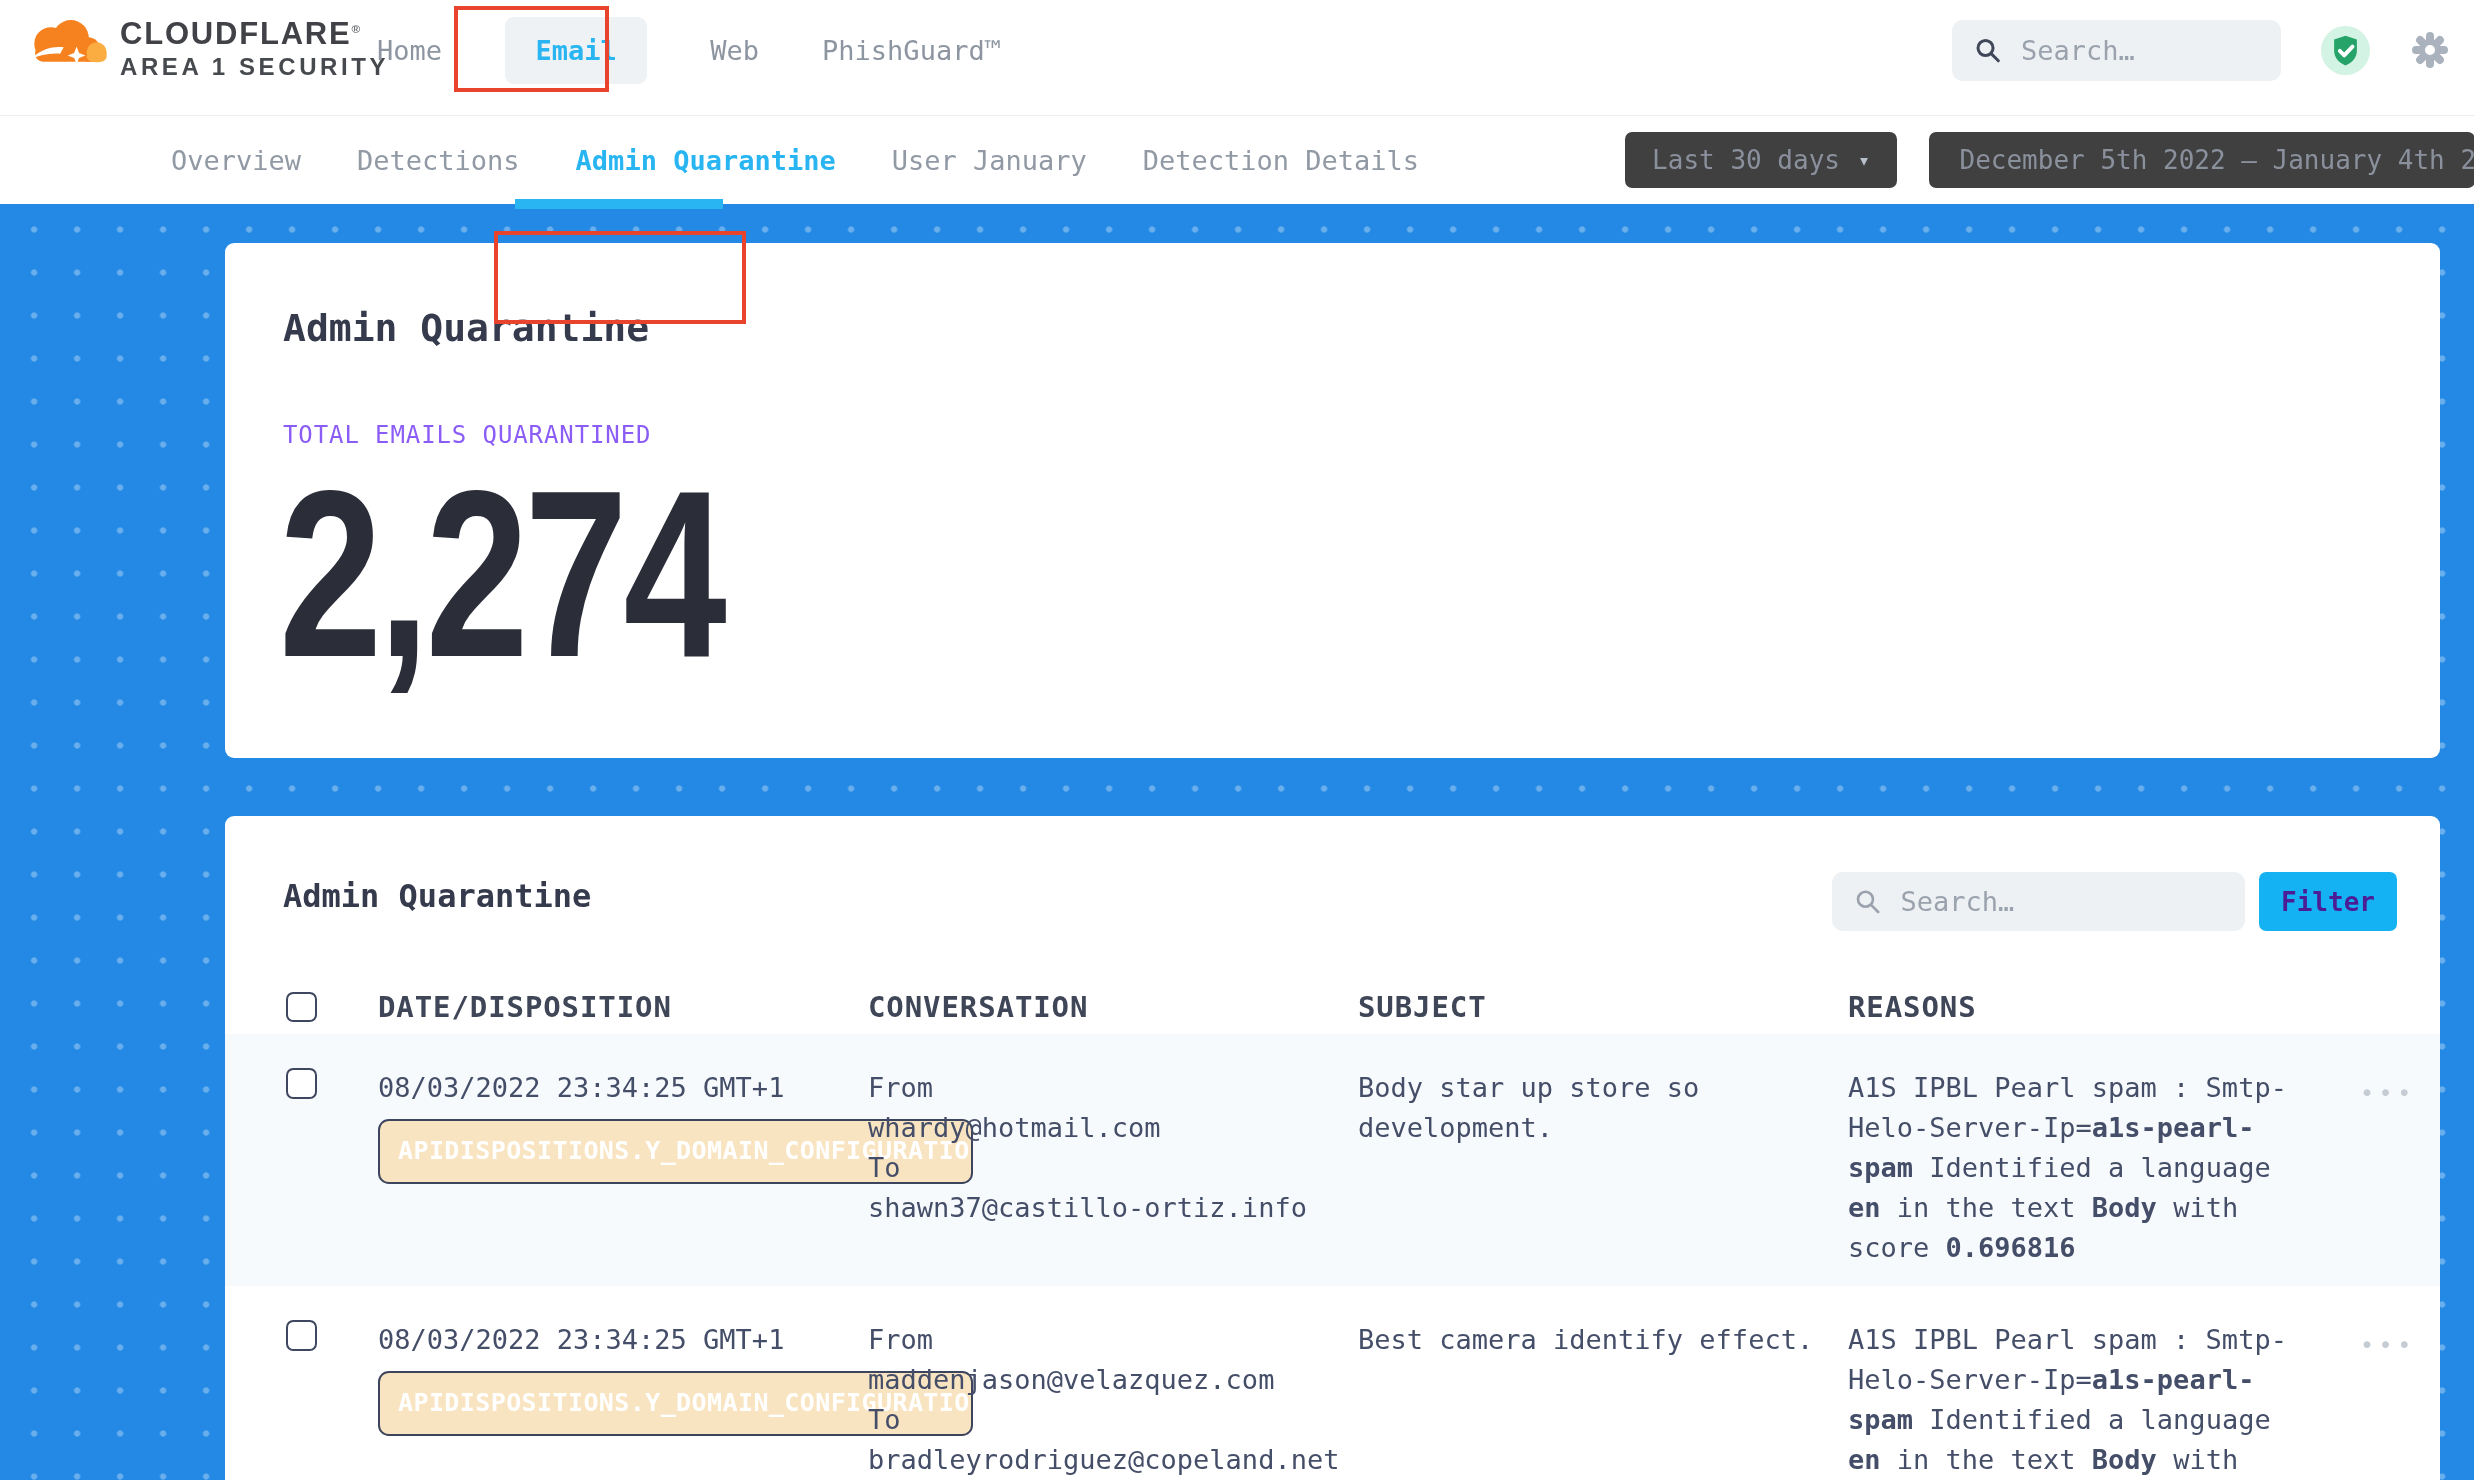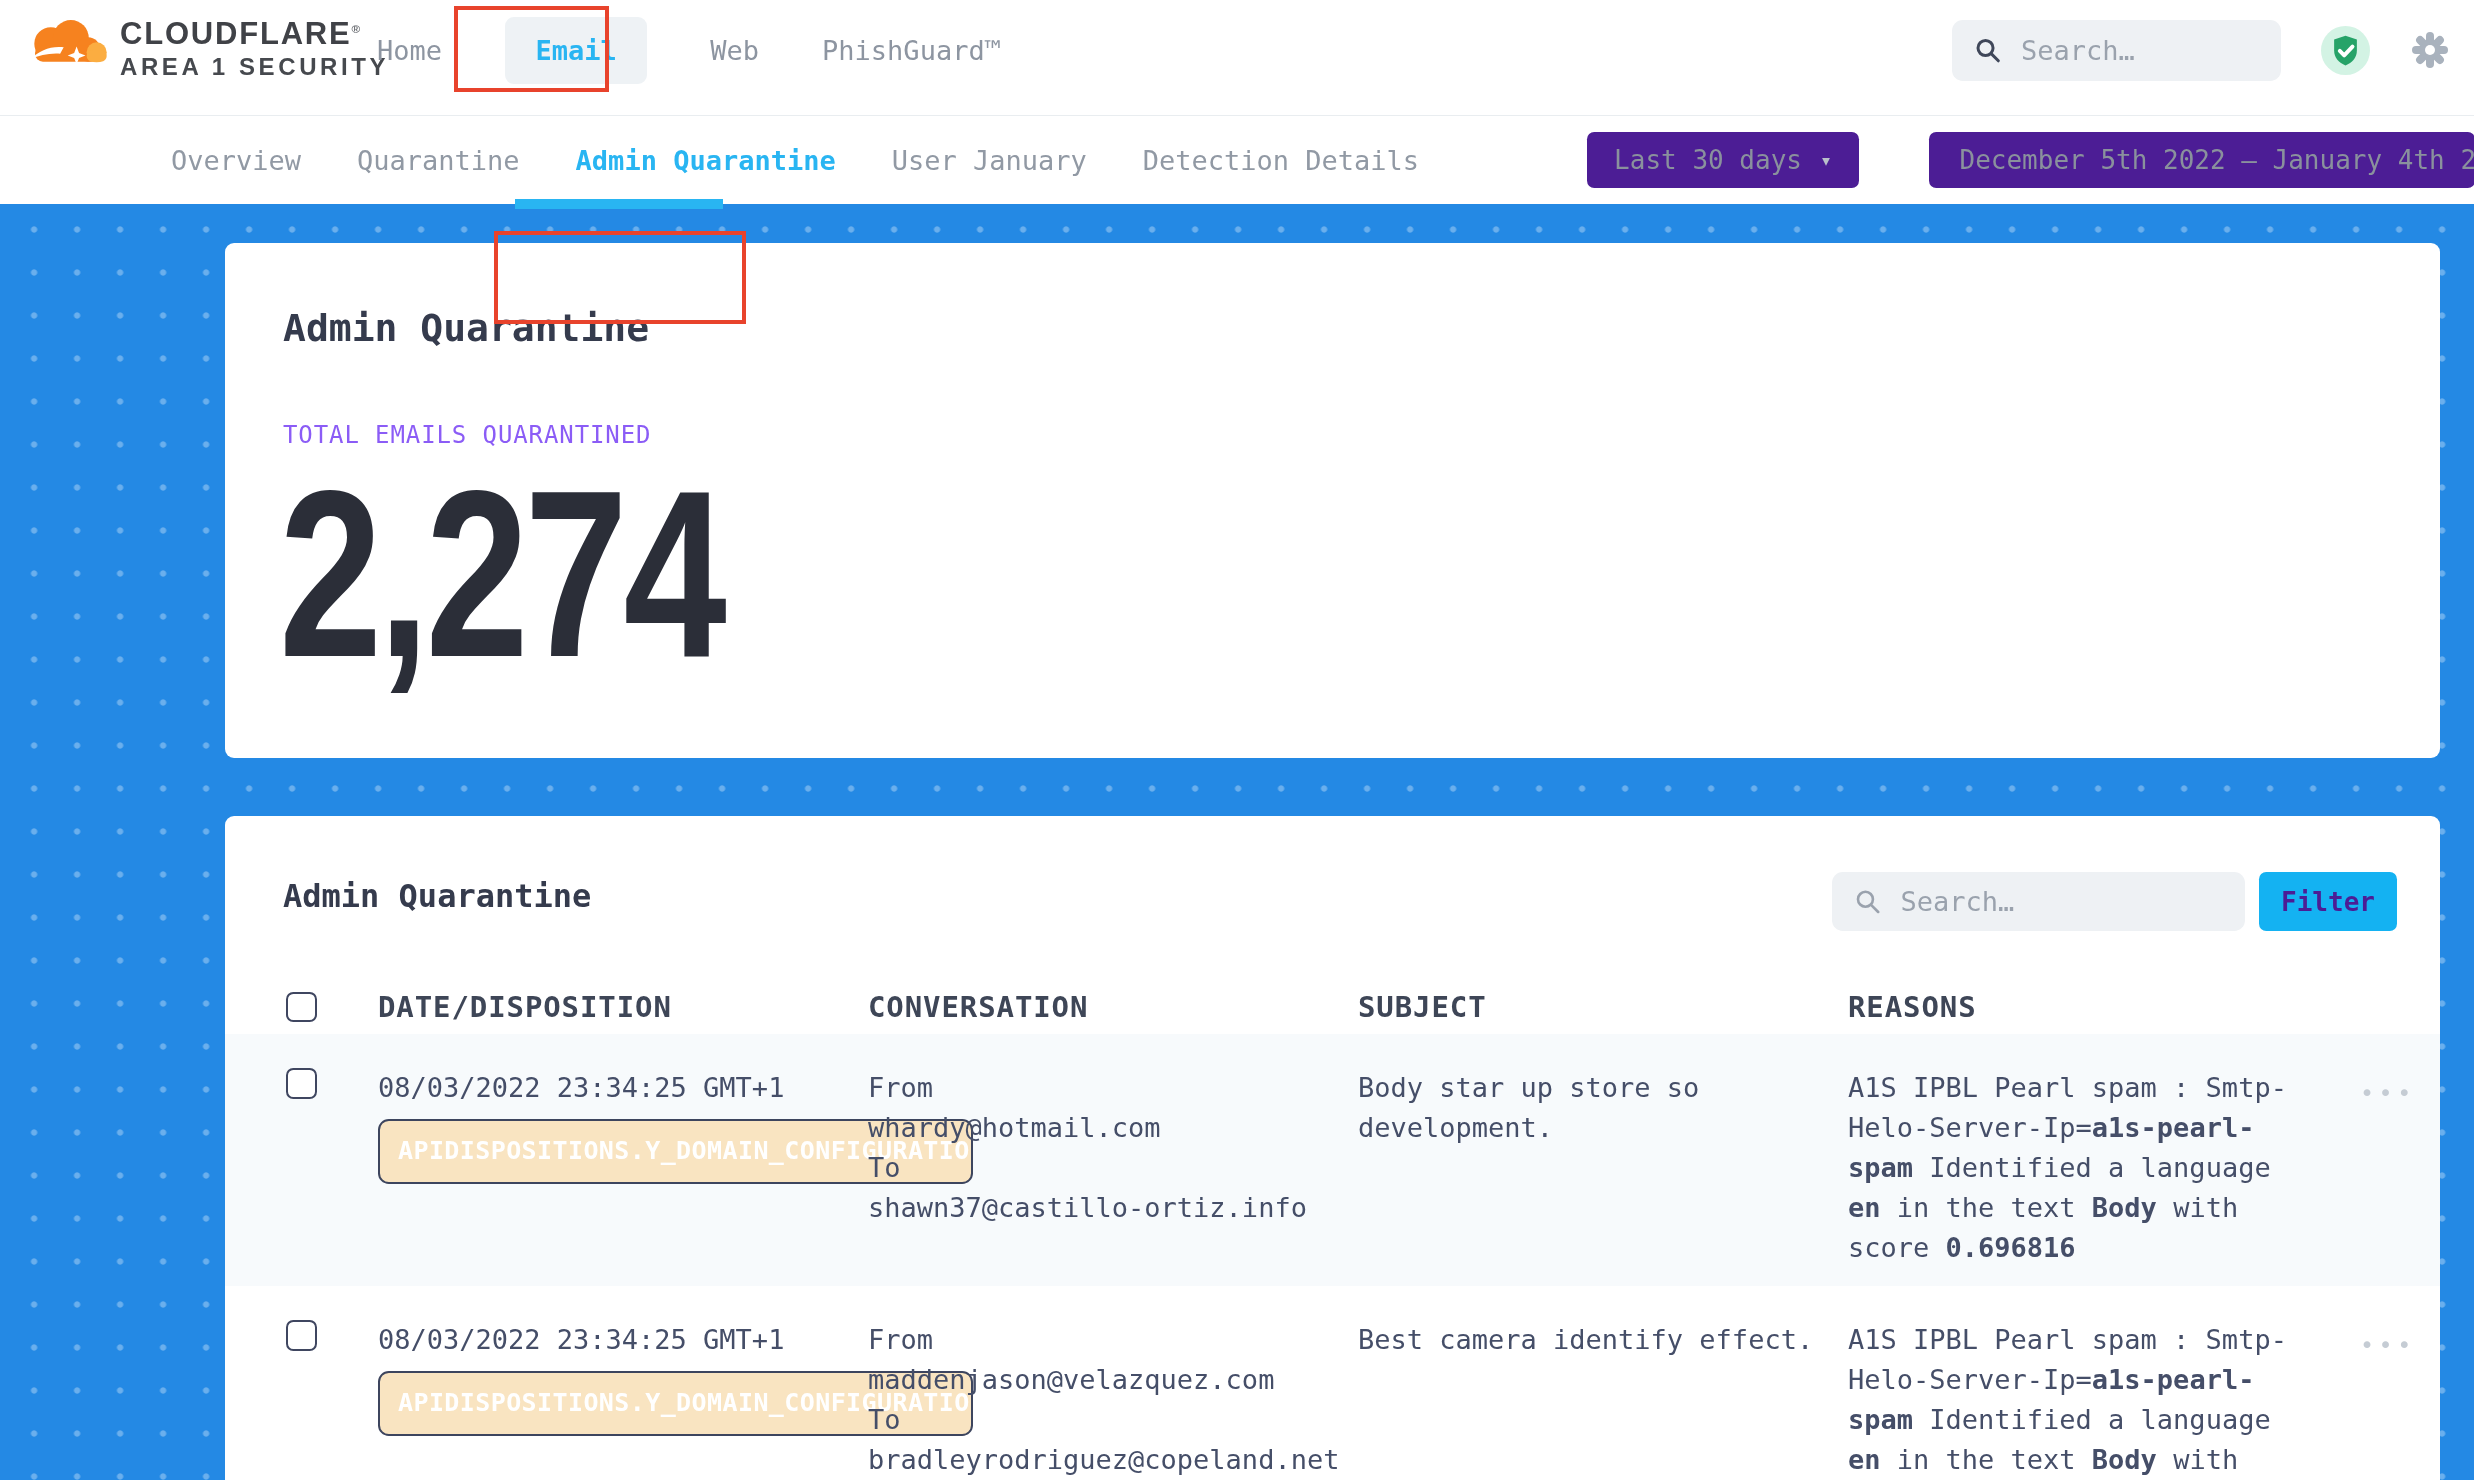--- a/index.html
+++ b/index.html
@@ -26,21 +26,21 @@
   .badge-shield svg { width:49px; height:49px; display:block; }
   .gear svg { width:40px; height:40px; display:block; }
 
   
   .subnav { position:relative; height:88px; background:#fff; z-index:15; }
   .subtabs { position:absolute; left:171px; top:0; height:88px; display:flex; align-items:center; gap:56px; }
   .subtab { font-size:27px; color:#9199a4; cursor:pointer; }
   .subtab.active { color:#29b5f2; font-weight:700; }
   .tab-underline { position:absolute; left:515px; top:83px; width:208px; height:10px; background:#29b5f2; z-index:16; }
   .sub-right { position:absolute; right:0; top:0; height:88px; display:flex; align-items:center; gap:32px; }
-  .pill-btn { background:#4c1d95; border-radius:7.2px; color:#8a919d; font-size:26px; display:flex; align-items:center;margin-left:38px; }
+  .pill-btn { background:#404040; border-radius:7.2px; color:#8a919d; font-size:26px; display:flex; align-items:center; }
   .range-btn { height:56px; padding:0 27px; gap:18px; }
   .range-caret { font-size:20px; color:#b9c0ca; }
   .date-btn { height:56px; padding:0 30.5px; width:546px; white-space:nowrap; overflow:hidden; }
 
   
   .annot { position:absolute; border:4.5px solid #e8432c; background:transparent; z-index:60; pointer-events:none; }
   .annot-email { left:454px; top:6.3px; width:155px; height:86px; }
   .annot-aq { left:494px; top:115px; width:252px; height:93px; }
 
   
@@ -139,21 +139,21 @@
         </svg>
       </div>
     </div>
 
     <div class="annot annot-email"></div>
   </header>
 
   <div class="subnav">
     <div class="subtabs">
       <span class="subtab">Overview</span>
-      <span class="subtab">Quarantine</span>
+      <span class="subtab">Detections</span>
       <span class="subtab active">Admin Quarantine</span>
       <span class="subtab">User January</span>
       <span class="subtab">Detection Details</span>
     </div>
     <div class="tab-underline"></div>
     <div class="sub-right">
       <div class="pill-btn range-btn">
         <span>Last 30 days</span>
         <span class="range-caret">▾</span>
       </div>

